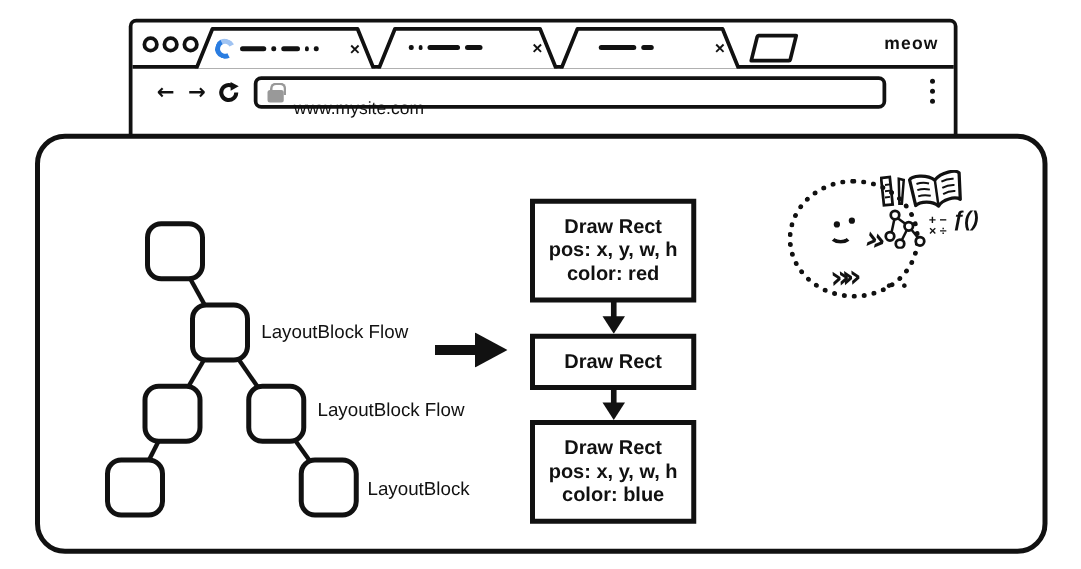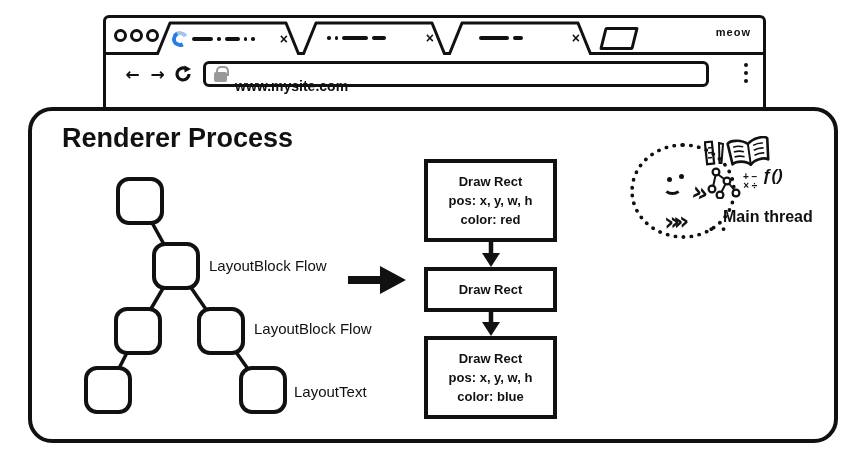--- a/index.html
+++ b/index.html
@@ -18,31 +18,31 @@
   .tab-content { position: absolute; left: 17px; right: 13px; top: 10px; display: flex; align-items: center; gap: 4px; }
   .dash { height: 3.5px; background: #111; border-radius: 2px; }
   .dotd { width: 3.5px; height: 3.5px; background: #111; border-radius: 50%; flex: none; }
   .tab-close { margin-left: auto; font-weight: bold; font-size: 14px; line-height: 1; }
   .spinner { flex: none; width: 16px; height: 16px; border-radius: 50%;
              border: 4px solid #2a7de1; border-top-color: #9fc3f2; border-right-color: transparent;
              transform: rotate(18deg); }
   .tab1 { left: 49px; } .tab2 { left: 195px; } .tab3 { left: 341px; }
   .newtab { position: absolute; left: 496px; top: 9px; width: 34px; height: 23px;
             border: 3px solid #111; border-radius: 2px; background: #fff; transform: skewX(-14deg); }
-  .brand { position: absolute; right: 12px; top: 8px; font-size: 11px; font-weight: bold; letter-spacing: 1px; }
+  .brand { position: absolute; right: 12px; top: 8px; font-size: 14px; font-weight: bold; letter-spacing: 1px; }
 
   .toolbar { position: relative; height: 38px; display: flex; align-items: center; padding-left: 14px; }
   .navglyph { font-family: "DejaVu Sans", sans-serif; font-size: 17px; font-weight: bold; width: 25px; text-align: center; }
   .reload { width: 25px; display: flex; justify-content: center; }
   .urlbox { margin-left: 8px; width: 506px; height: 26px; border: 3px solid #111; border-radius: 6px;
             display: flex; align-items: center; padding: 0 8px; gap: 8px; background: #fff; }
   .lock { position: relative; width: 13px; height: 10px; background: #999; border-radius: 2px; margin-top: 5px; flex: none; }
   .lock::before { content: ""; position: absolute; left: 2px; top: -6px; width: 9px; height: 8px;
                   border: 2.5px solid #999; border-bottom: none; border-radius: 5px 5px 0 0; }
-  .url { font-size: 14px; font-weight: 700; margin-top: 24px; }
+  .url { font-size: 14px; font-weight: 400; margin-top: 24px; }
   .menu-dots { position: absolute; right: 15px; top: 8px; display: flex; flex-direction: column; gap: 4px; }
   .mdot { width: 4px; height: 4px; background: #111; border-radius: 50%; }
 
   
   .panel { position: absolute; left: 28px; top: 107px; width: 810px; height: 336px;
            border: 4px solid #111; border-radius: 24px; background: #fff; z-index: 5; }
   .panel-title { position: absolute; left: 30px; top: 12px; font-size: 27px; font-weight: bold; }
 
   .tree-lines { position: absolute; left: 0; top: 0; }
   .node { position: absolute; width: 48px; height: 48px; border: 4px solid #111; border-radius: 13px; background: #fff; }
@@ -54,21 +54,21 @@
   .nodeF { left: 207px; top: 255px; }
   .tree-label { position: absolute; font-size: 15px; font-weight: normal; white-space: nowrap; }
   .tlabel1 { left: 177px; top: 146px; }
   .tlabel2 { left: 222px; top: 209px; }
   .tlabel3 { left: 262px; top: 272px; }
 
   .big-arrow { position: absolute; left: 316px; top: 155px; }
 
   .pbox { position: absolute; left: 392px; width: 133px; border: 4px solid #111; background: #fff;
           display: flex; flex-direction: column; justify-content: center; align-items: center;
-          text-align: center; font-size: 13px; font-weight: bold; line-height: 19px; }
+          text-align: center; font-size: 16px; font-weight: bold; line-height: 19px; }
   .pbox1 { top: 48px;  height: 83px; }
   .pbox2 { top: 156px; height: 45px; }
   .pbox3 { top: 225px; height: 83px; }
   .varrow { position: absolute; left: 445px; }
   .va1 { top: 130px; } .va2 { top: 200px; }
   .paint-title { position: absolute; left: 556px; top: 198px; font-size: 26px; font-weight: bold; }
 
   
   .mthread { position: absolute; left: 594px; top: 24px; width: 244px; height: 118px; }
   .bubble { position: absolute; left: 4px; top: 8px; width: 106px; height: 96px;
@@ -158,38 +158,37 @@
     </div>
     <div class="menu-dots">
       <span class="mdot"></span>
       <span class="mdot"></span>
       <span class="mdot"></span>
     </div>
   </div>
 </div>
 
 <div class="panel">
-  <div class="panel-title">Renderer Process</div>
 
   <svg class="tree-lines" width="340" height="310" viewBox="0 0 340 310">
     <line x1="108" y1="90" x2="144" y2="155" stroke="#111" stroke-width="3.5"></line>
     <line x1="144" y1="155" x2="106" y2="220" stroke="#111" stroke-width="3.5"></line>
     <line x1="144" y1="155" x2="189" y2="220" stroke="#111" stroke-width="3.5"></line>
     <line x1="106" y1="220" x2="76" y2="279" stroke="#111" stroke-width="3.5"></line>
     <line x1="189" y1="220" x2="231" y2="279" stroke="#111" stroke-width="3.5"></line>
   </svg>
   <div class="node nodeA"></div>
   <div class="node nodeB"></div>
   <div class="node nodeC"></div>
   <div class="node nodeD"></div>
   <div class="node nodeE"></div>
   <div class="node nodeF"></div>
   <span class="tree-label tlabel1">LayoutBlock Flow</span>
   <span class="tree-label tlabel2">LayoutBlock Flow</span>
-  <span class="tree-label tlabel3">LayoutText</span>
+  <span class="tree-label tlabel3">LayoutBlock</span>
 
   <svg class="big-arrow" width="58" height="28" viewBox="0 0 58 28">
     <rect x="0" y="10" width="33" height="8" fill="#111"></rect>
     <polygon points="32,0 58,14 32,28" fill="#111"></polygon>
   </svg>
 
   <div class="pbox pbox1">
     <span>Draw Rect</span>
     <span>pos: x, y, w, h</span>
     <span>color: red</span>
@@ -245,15 +244,14 @@
       <circle cx="20" cy="14" r="3.4" fill="#fff" stroke="#111" stroke-width="2.2"></circle>
       <circle cx="13" cy="28" r="3.4" fill="#fff" stroke="#111" stroke-width="2.2"></circle>
       <circle cx="29" cy="26" r="3.4" fill="#fff" stroke="#111" stroke-width="2.2"></circle>
     </svg>
     <div class="icon-math">
       <div>+ −</div>
       <div>× ÷</div>
     </div>
     <span class="icon-fn">ƒ()</span>
 
-    <span class="mt-label">Main thread</span>
   </div>
 </div>
 
 </body></html>

